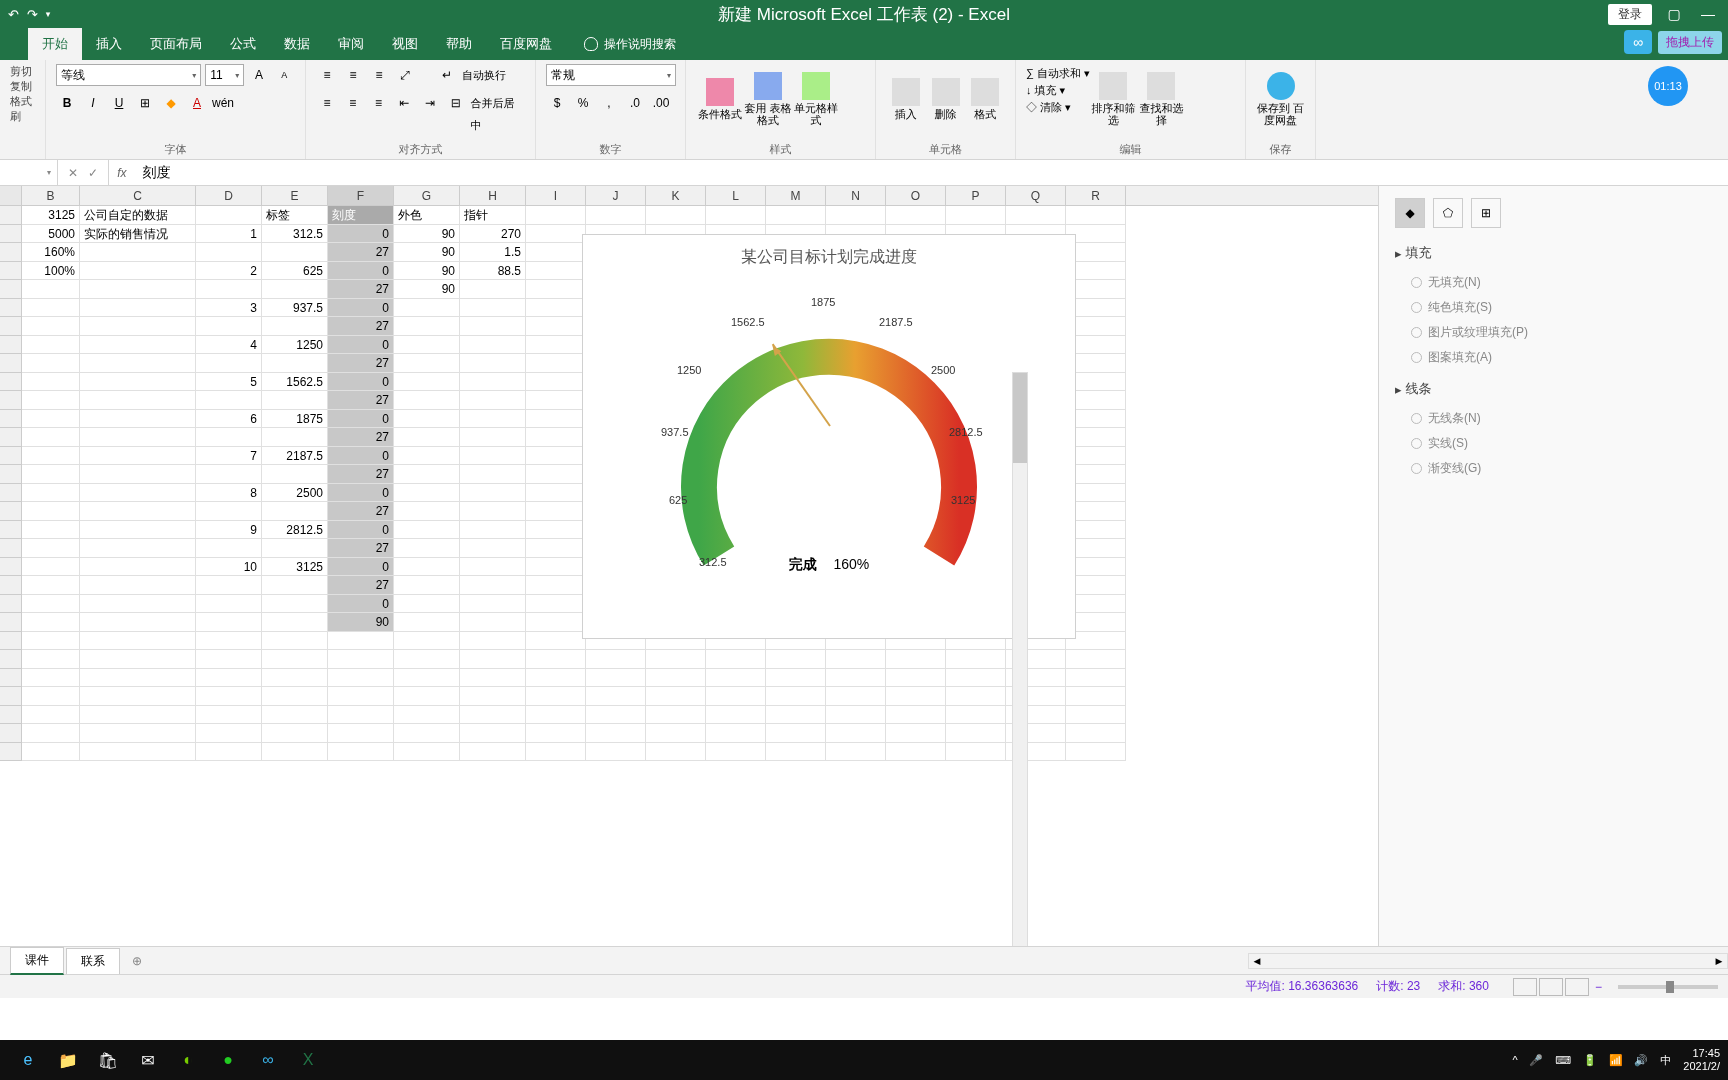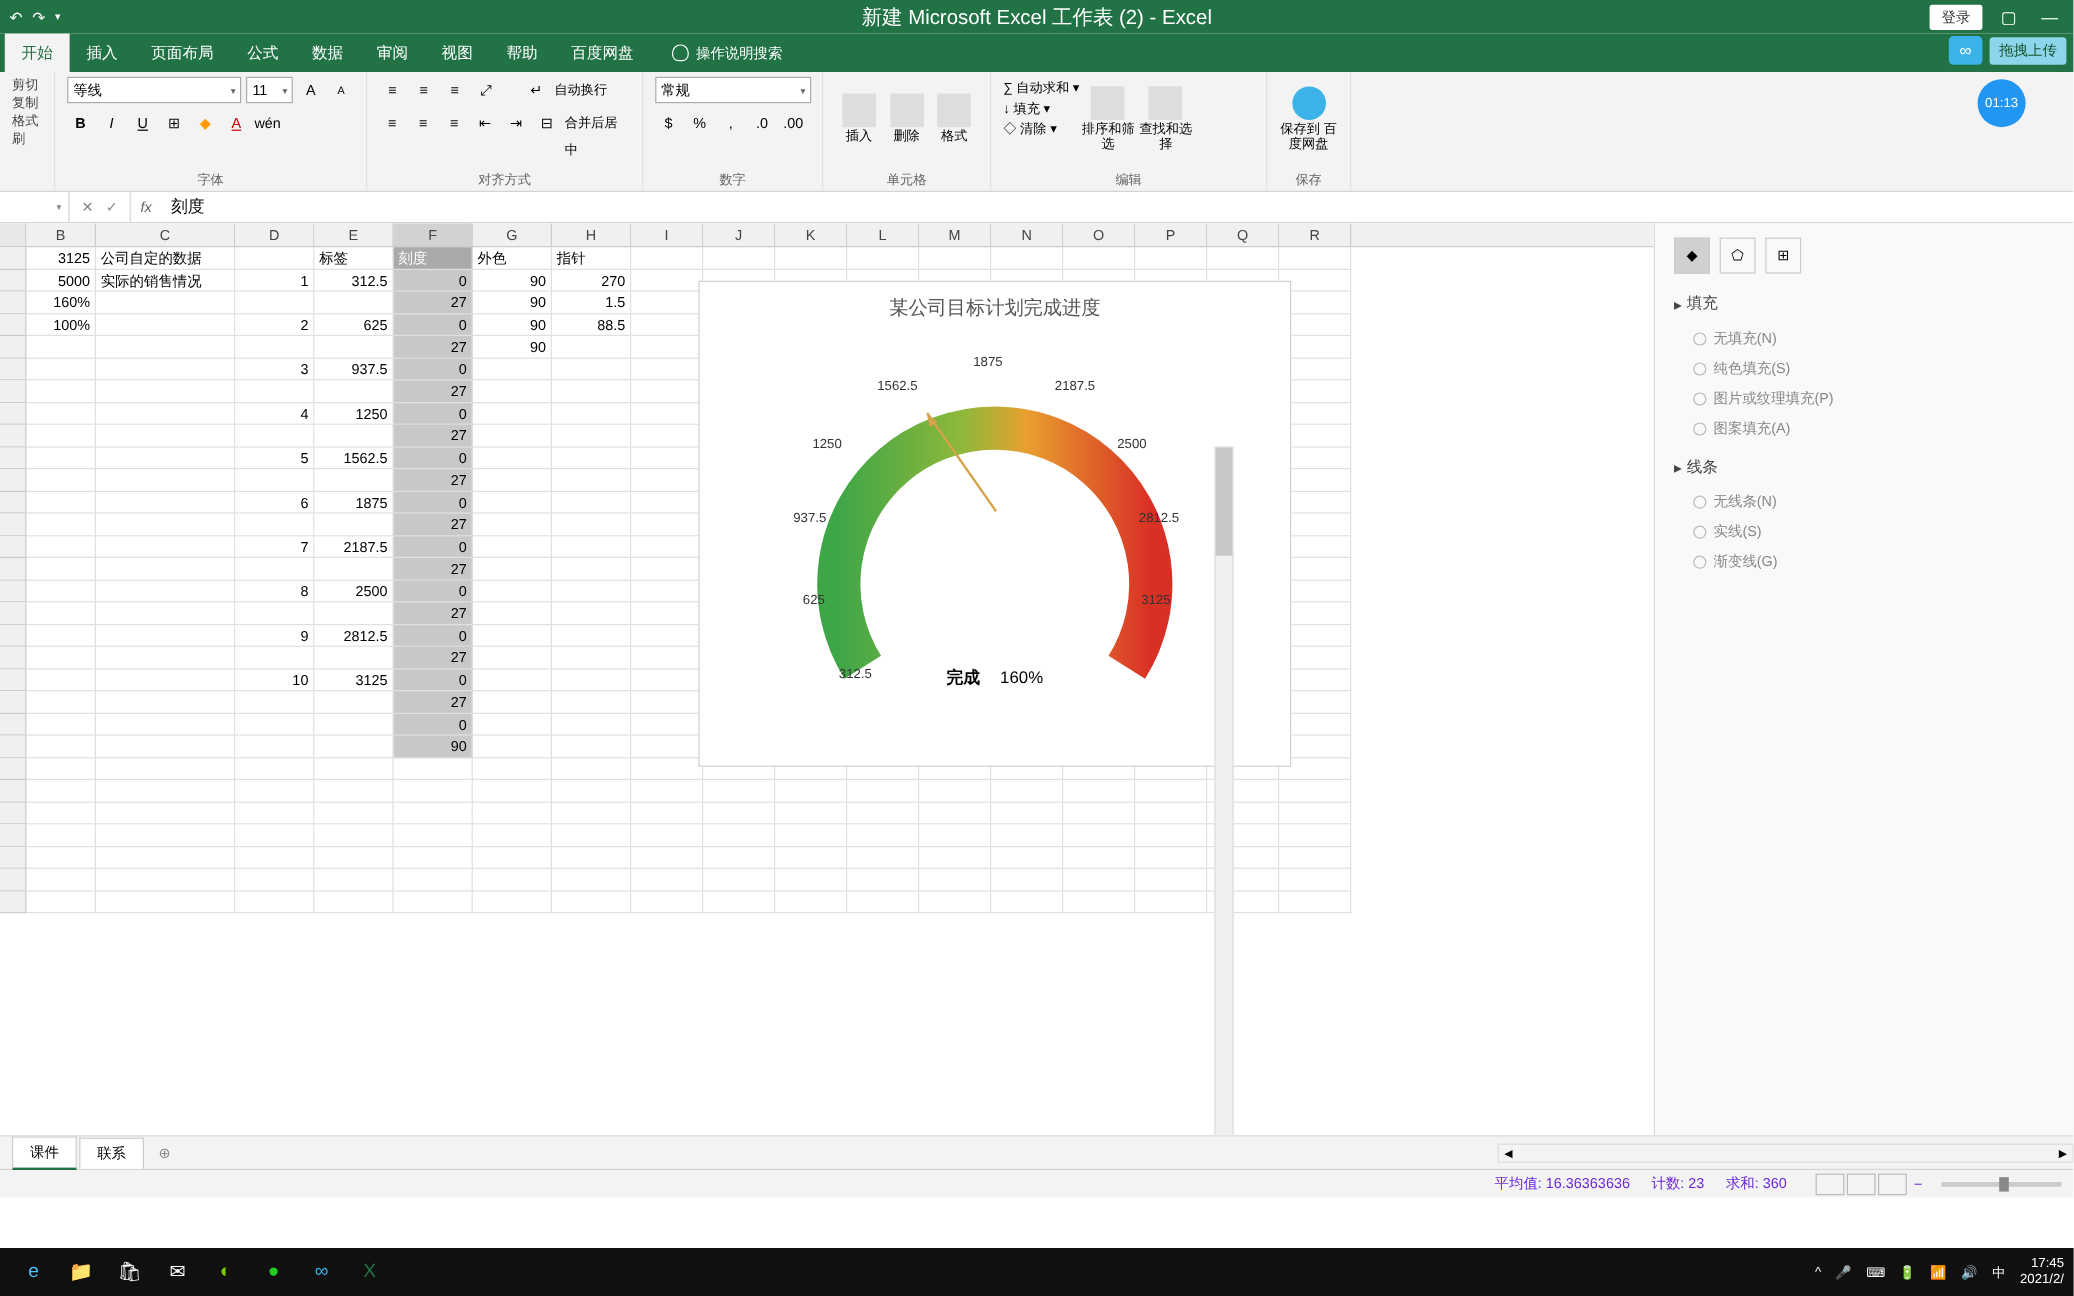--- a/index.html
+++ b/index.html
@@ -10,26 +10,26 @@
 .titlebar .qat { padding-left: 8px; display: flex; gap: 8px; align-items: center; }
 .titlebar .qat span { color: #fff; font-size: 13px; }
 .titlebar .title { position: absolute; left: 50%; transform: translateX(-50%); font-size: 17px; }
 .titlebar .right { margin-left: auto; display: flex; align-items: center; gap: 10px; padding-right: 8px; }
 .login-btn { background: #fff; color: #333; padding: 2px 10px; font-size: 12px; border-radius: 2px; }
 .win-btn { width: 24px; text-align: center; font-size: 14px; }
 
 
 .ribbon-tabs { height: 32px; background: #217346; display: flex; align-items: center; color: #fff; padding-left: 4px; position: relative; }
 .ribbon-tabs .tab { padding: 0 14px; height: 32px; line-height: 32px; font-size: 13px; cursor: pointer; }
-.ribbon-tabs .tab.active { background: #f3f3f3; color: #217346; }
+.ribbon-tabs .tab.active { background: #f3f3f3; color: #217346; margin-left: 24px; }
 .ribbon-tabs .help-q { display: flex; align-items: center; gap: 6px; padding-left: 18px; }
 .bulb { width: 14px; height: 14px; border: 1.5px solid #fff; border-radius: 50% 50% 40% 40%; }
 .cloud-area { position: absolute; right: 6px; top: 2px; display: flex; align-items: center; gap: 6px; }
 .cloud-icon { width: 28px; height: 24px; background: #3bb3e8; border-radius: 4px; display: flex; align-items: center; justify-content: center; color: #fff; font-size: 14px; }
-.cloud-btn { background: #8dd5ea; padding: 3px 8px; border-radius: 3px; color: #14532d; font-size: 12px; }
+.cloud-btn { background: #8dd5ea; padding: 3px 8px; border-radius: 3px; color: #a21caf; font-size: 12px; }
 
 
 .ribbon { height: 100px; background: #f3f3f3; border-bottom: 1px solid #d4d4d4; display: flex; position: relative; }
 .rgroup { border-right: 1px solid #e1e1e1; padding: 4px 10px 16px 10px; position: relative; display: flex; flex-direction: column; }
 .rgroup .glabel { position: absolute; bottom: 2px; left: 0; right: 0; text-align: center; color: #666; font-size: 11px; }
 .btn-small { width: 22px; height: 22px; display: inline-flex; align-items: center; justify-content: center; border: 1px solid transparent; }
 .combo { border: 1px solid #ababab; background: #fff; height: 22px; display: flex; align-items: center; padding: 0 4px; }
 .combo .dd { margin-left: auto; color: #666; font-size: 8px; }
 .big-btn { display: flex; flex-direction: column; align-items: center; justify-content: center; width: 48px; height: 70px; gap: 2px; }
 .big-btn .icon { width: 28px; height: 28px; }
@@ -202,20 +202,36 @@
         <span class="dd">▾</span>
       </div>
     <div style="display:flex;gap:4px;margin-top:6px">
       <span class="btn-small">$</span>
       <span class="btn-small">%</span>
       <span class="btn-small">,</span>
       <span class="btn-small">.0</span>
       <span class="btn-small">.00</span>
     </div>
     <div class="glabel">数字</div>
+  </div>
+  <div class="rgroup" style="width:190px;flex-direction:row">
+    <div class="big-btn">
+        <div class="icon" style="background:#e8a;"></div>
+        <div class="lbl">条件格式</div>
+      </div>
+    <div class="big-btn">
+        <div class="icon" style="background:#8ae;"></div>
+        <div class="lbl">套用
+表格格式</div>
+      </div>
+    <div class="big-btn">
+        <div class="icon" style="background:#ae8;"></div>
+        <div class="lbl">单元格样式</div>
+      </div>
+    <div class="glabel">样式</div>
   </div>
   <div class="rgroup" style="width:140px;flex-direction:row">
     <div class="big-btn" style="width:42px">
         <div class="icon" style="background:#ddd;"></div>
         <div class="lbl">插入</div>
       </div>
     <div class="big-btn" style="width:42px">
         <div class="icon" style="background:#ddd;"></div>
         <div class="lbl">删除</div>
       </div>

